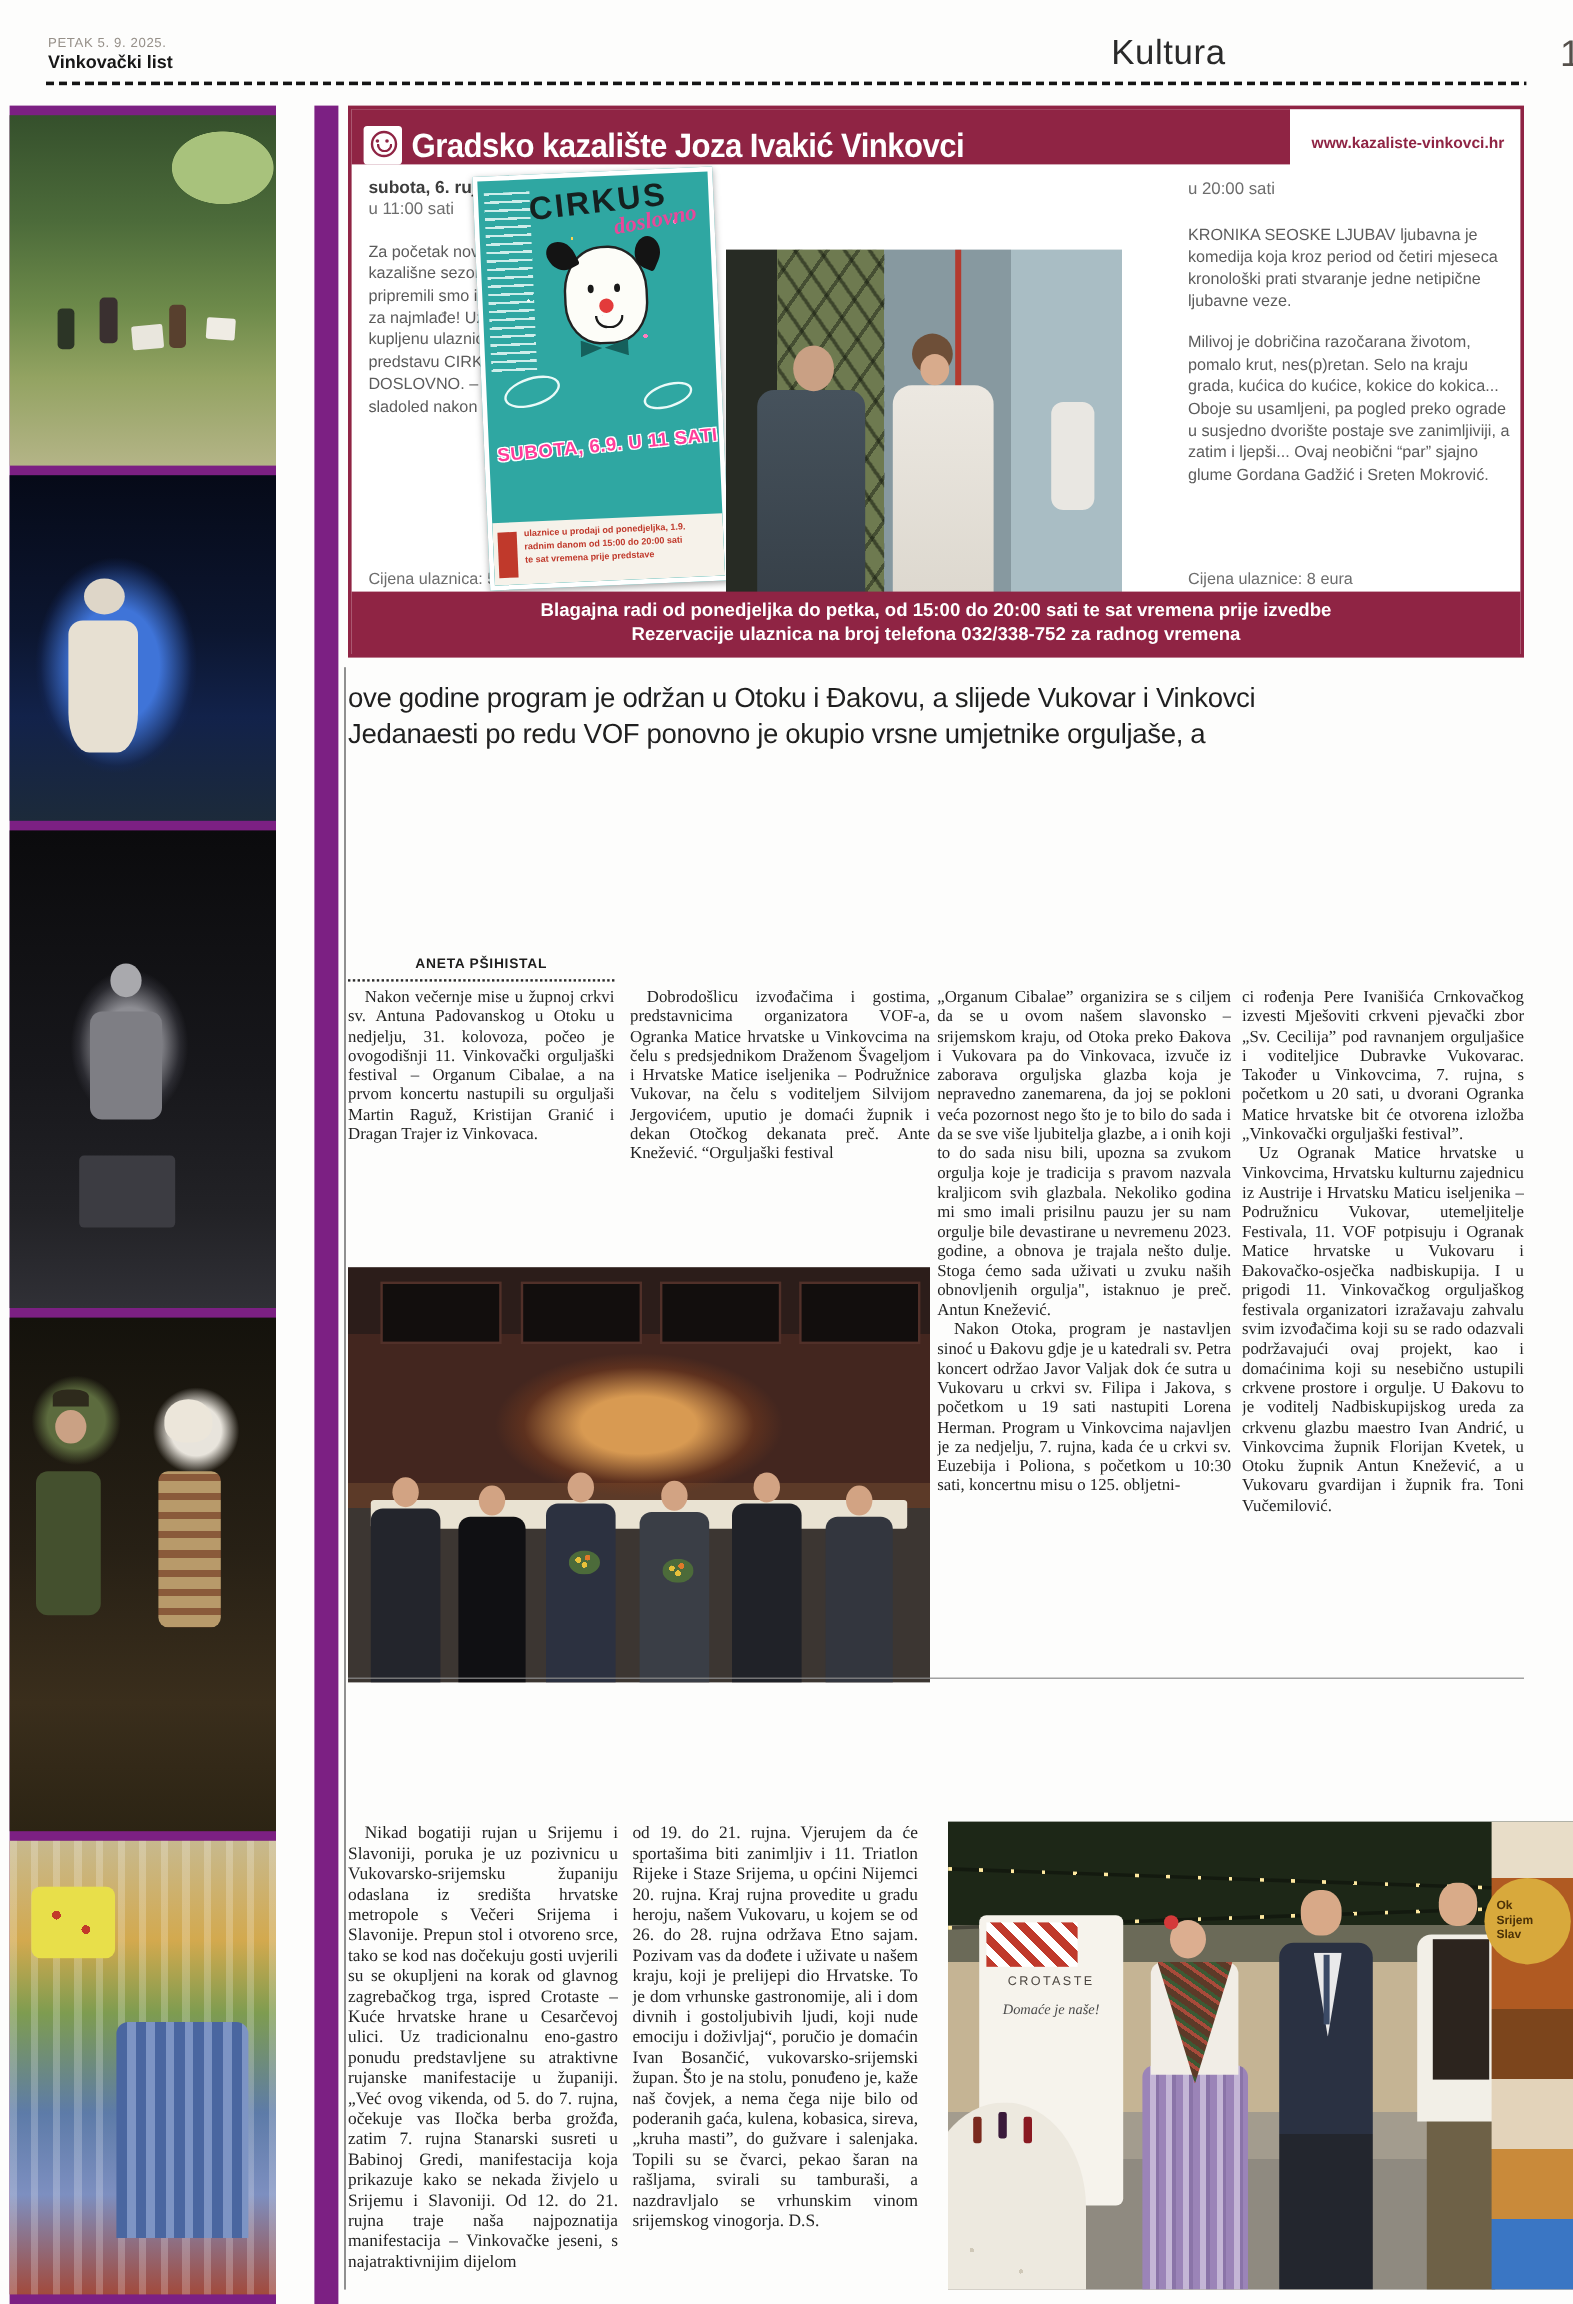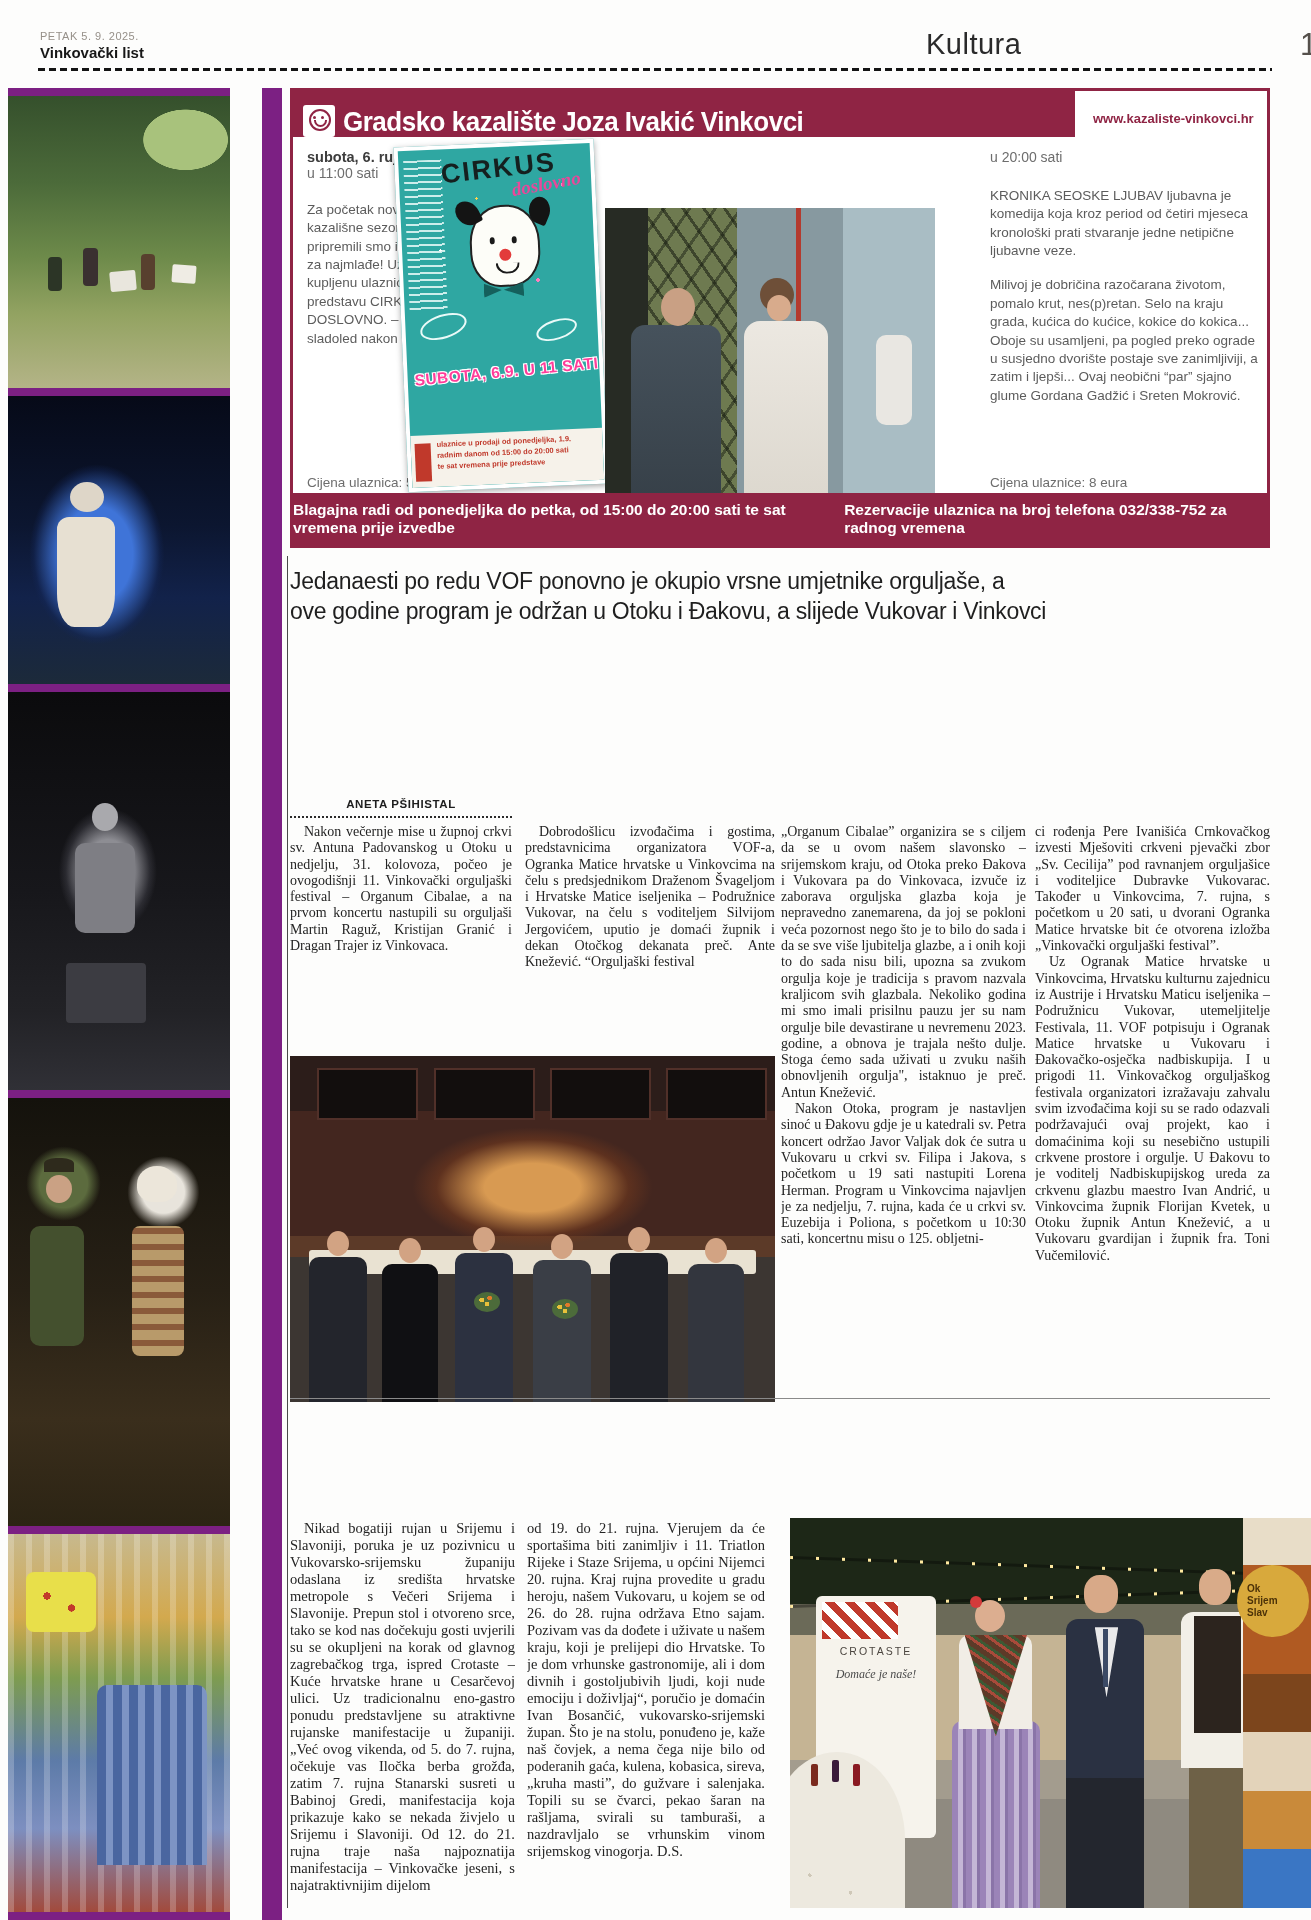--- a/index.html
+++ b/index.html
@@ -48,21 +48,21 @@
   .tlogo .eye{position:absolute;width:3px;height:3px;background:#8f2444;border-radius:50%;top:11px}
   .tlogo .smile{position:absolute;left:11px;top:15px;width:9px;height:5px;border:2px solid #8f2444;border-top:none;border-radius:0 0 9px 9px}
   .tlogo-cap{position:absolute;left:6px;top:36px;width:40px;font-size:6.5px;font-weight:bold;color:#fff;letter-spacing:.4px}
   .tbanner-title{color:#fff;font-size:26px;font-weight:bold;letter-spacing:-.5px;white-space:nowrap;transform:scaleY(1.08)}
   .turl{left:800px;top:20px;width:170px;font-size:13px;font-weight:bold;color:#8f2444}
   .tcol{color:#5c5c5c;font-size:13.5px;line-height:1.36}
   .tday{font-weight:bold;color:#3d3d3d;font-size:14.5px}
   .ttime{color:#6d6d6d;font-size:14px}
   .tprice{color:#6d6d6d;font-size:13.5px}
   .tstrip{left:0;bottom:0;width:100%;height:52px;background:#8f2444;color:#fff;
-          display:flex;justify-content:center;align-items:center;gap:2px}
+          display:flex;flex-direction:column;justify-content:center;align-items:center;gap:2px}
   .tstrip div{font-size:15.5px;font-weight:bold}
 
   
   .poster{left:108px;top:52px;width:200px;height:345px;background:#2fa7a2;border:4px solid #fff;
           box-shadow:0 2px 6px rgba(0,0,0,.35);transform:rotate(-2.5deg);box-sizing:border-box;overflow:hidden;
           background-image:radial-gradient(3px 3px at 85% 12%,#ff7ec0 0 60%,transparent 61%),
             radial-gradient(2px 2px at 20% 30%,#ffffff 0 60%,transparent 61%),
             radial-gradient(3px 3px at 70% 40%,#ff7ec0 0 60%,transparent 61%),
             radial-gradient(2px 2px at 40% 15%,#ffd34d 0 60%,transparent 61%)}
   .cast-lines{position:absolute;left:5px;top:10px;width:38px;height:150px;opacity:.85;
@@ -265,22 +265,22 @@
   <div class="abs tprice" style="left:697px;top:384px">Cijena ulaznice: 8 eura</div>
 
   <div class="abs tstrip">
     <div>Blagajna radi od ponedjeljka do petka, od 15:00 do 20:00 sati te sat vremena prije izvedbe</div>
     <div>Rezervacije ulaznica na broj telefona 032/338-752 za radnog vremena</div>
   </div>
 </div>
 
 <div class="abs art" style="top:556px;height:850px">
   <div class="deck" style="margin-top:10px">
+    <div>ove godine program je održan u Otoku i Đakovu, a slijede Vukovar i Vinkovci</div>
     <div>Jedanaesti po redu VOF ponovno je okupio vrsne umjetnike orguljaše, a</div>
-    <div>ove godine program je održan u Otoku i Đakovu, a slijede Vukovar i Vinkovci</div>
   </div>
   <div class="abs byline byline-rule" style="left:0;top:242px;width:222px;padding-bottom:6px">ANETA PŠIHISTAL</div>
 
   <div class="abs" style="left:0;top:268px;width:980px;height:582px">
     <div class="col" style="left:0;top:0;width:222px;height:198px">
       <p class="ind">Nakon večernje mise u župnoj crkvi sv. Antuna Padovanskog u Otoku u nedjelju, 31. kolovoza, počeo je ovogodišnji 11. Vinkovački orguljaški festival – Organum Cibalae, a na prvom koncertu nastupili su orguljaši Martin Raguž, Kristijan Granić i Dragan Trajer iz Vinkovaca.</p>
     </div>
     <div class="col" style="left:235px;top:0;width:250px;height:198px">
       <p class="ind">Dobrodošlicu izvođačima i gostima, predstavnicima organizatora VOF-a, Ogranka Matice hrvatske u Vinkovcima na čelu s predsjednikom Draženom Švageljom i Hrvatske Matice iseljenika – Podružnice Vukovar, na čelu s voditeljem Silvijom Jergovićem, uputio je domaći župnik i dekan Otočkog dekanata preč. Ante Knežević. “Orguljaški festival</p>
     </div>

